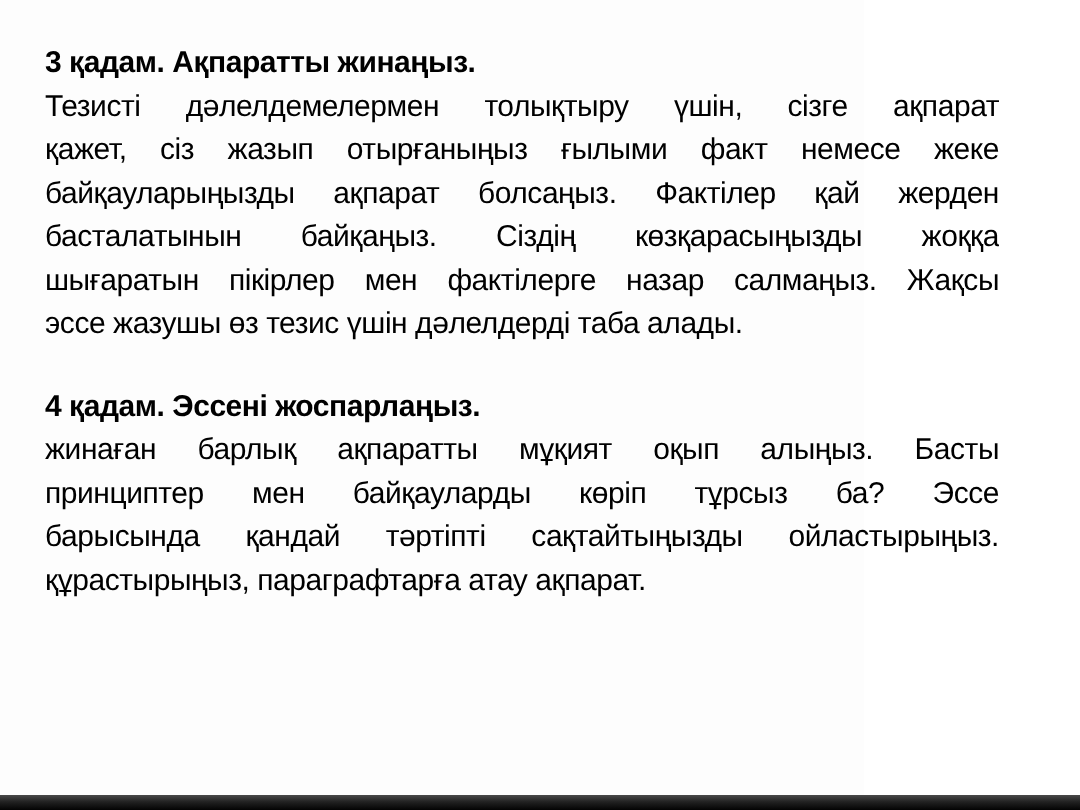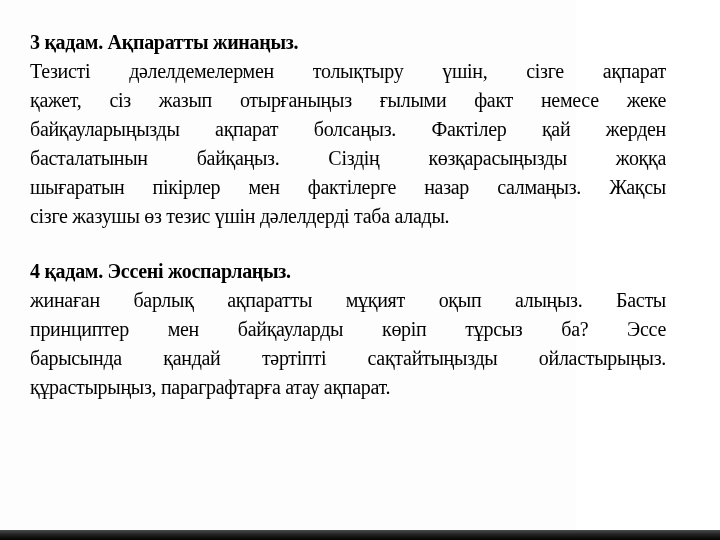--- a/index.html
+++ b/index.html
@@ -11,21 +11,21 @@
     height: 540px;
     overflow: hidden;
     background: #ffffff;
   }
   .slide {
     position: relative;
     width: 576px;
     height: 540px;
     background: #fdfdfd;
     color: #000000;
-    font-family: Liberation Serif, serif;
+    font-family: Liberation Sans, sans-serif;
   }
   .textblock {
     position: absolute;
     left: 30px;
     top: 28px;
     width: 636px;
   }
   .heading {
     font-size: 20px;
     font-weight: bold;
@@ -66,21 +66,21 @@
 
 <div class="slide">
   <div class="textblock">
 
     <div class="heading">3 қадам. Ақпаратты жинаңыз.</div>
     <div class="line just">Тезисті дәлелдемелермен толықтыру үшін, сізге ақпарат</div>
     <div class="line just">қажет, сіз жазып отырғаныңыз ғылыми факт немесе жеке</div>
     <div class="line just">байқауларыңызды ақпарат болсаңыз. Фактілер қай жерден</div>
     <div class="line just">басталатынын байқаңыз. Сіздің көзқарасыңызды жоққа</div>
     <div class="line just">шығаратын пікірлер мен фактілерге назар салмаңыз. Жақсы</div>
-    <div class="line lastline">сізге жазушы өз тезис үшін дәлелдерді таба алады.</div>
+    <div class="line lastline">эссе жазушы өз тезис үшін дәлелдерді таба алады.</div>
 
     <div class="para-spacer"></div>
 
     <div class="heading">4 қадам. Эссені жоспарлаңыз.</div>
     <div class="line just">жинаған барлық ақпаратты мұқият оқып алыңыз. Басты</div>
     <div class="line just">принциптер мен байқауларды көріп тұрсыз ба? Эссе</div>
     <div class="line just">барысында қандай тәртіпті сақтайтыңызды ойластырыңыз.</div>
     <div class="line lastline">құрастырыңыз, параграфтарға атау ақпарат.</div>
 
   </div>

